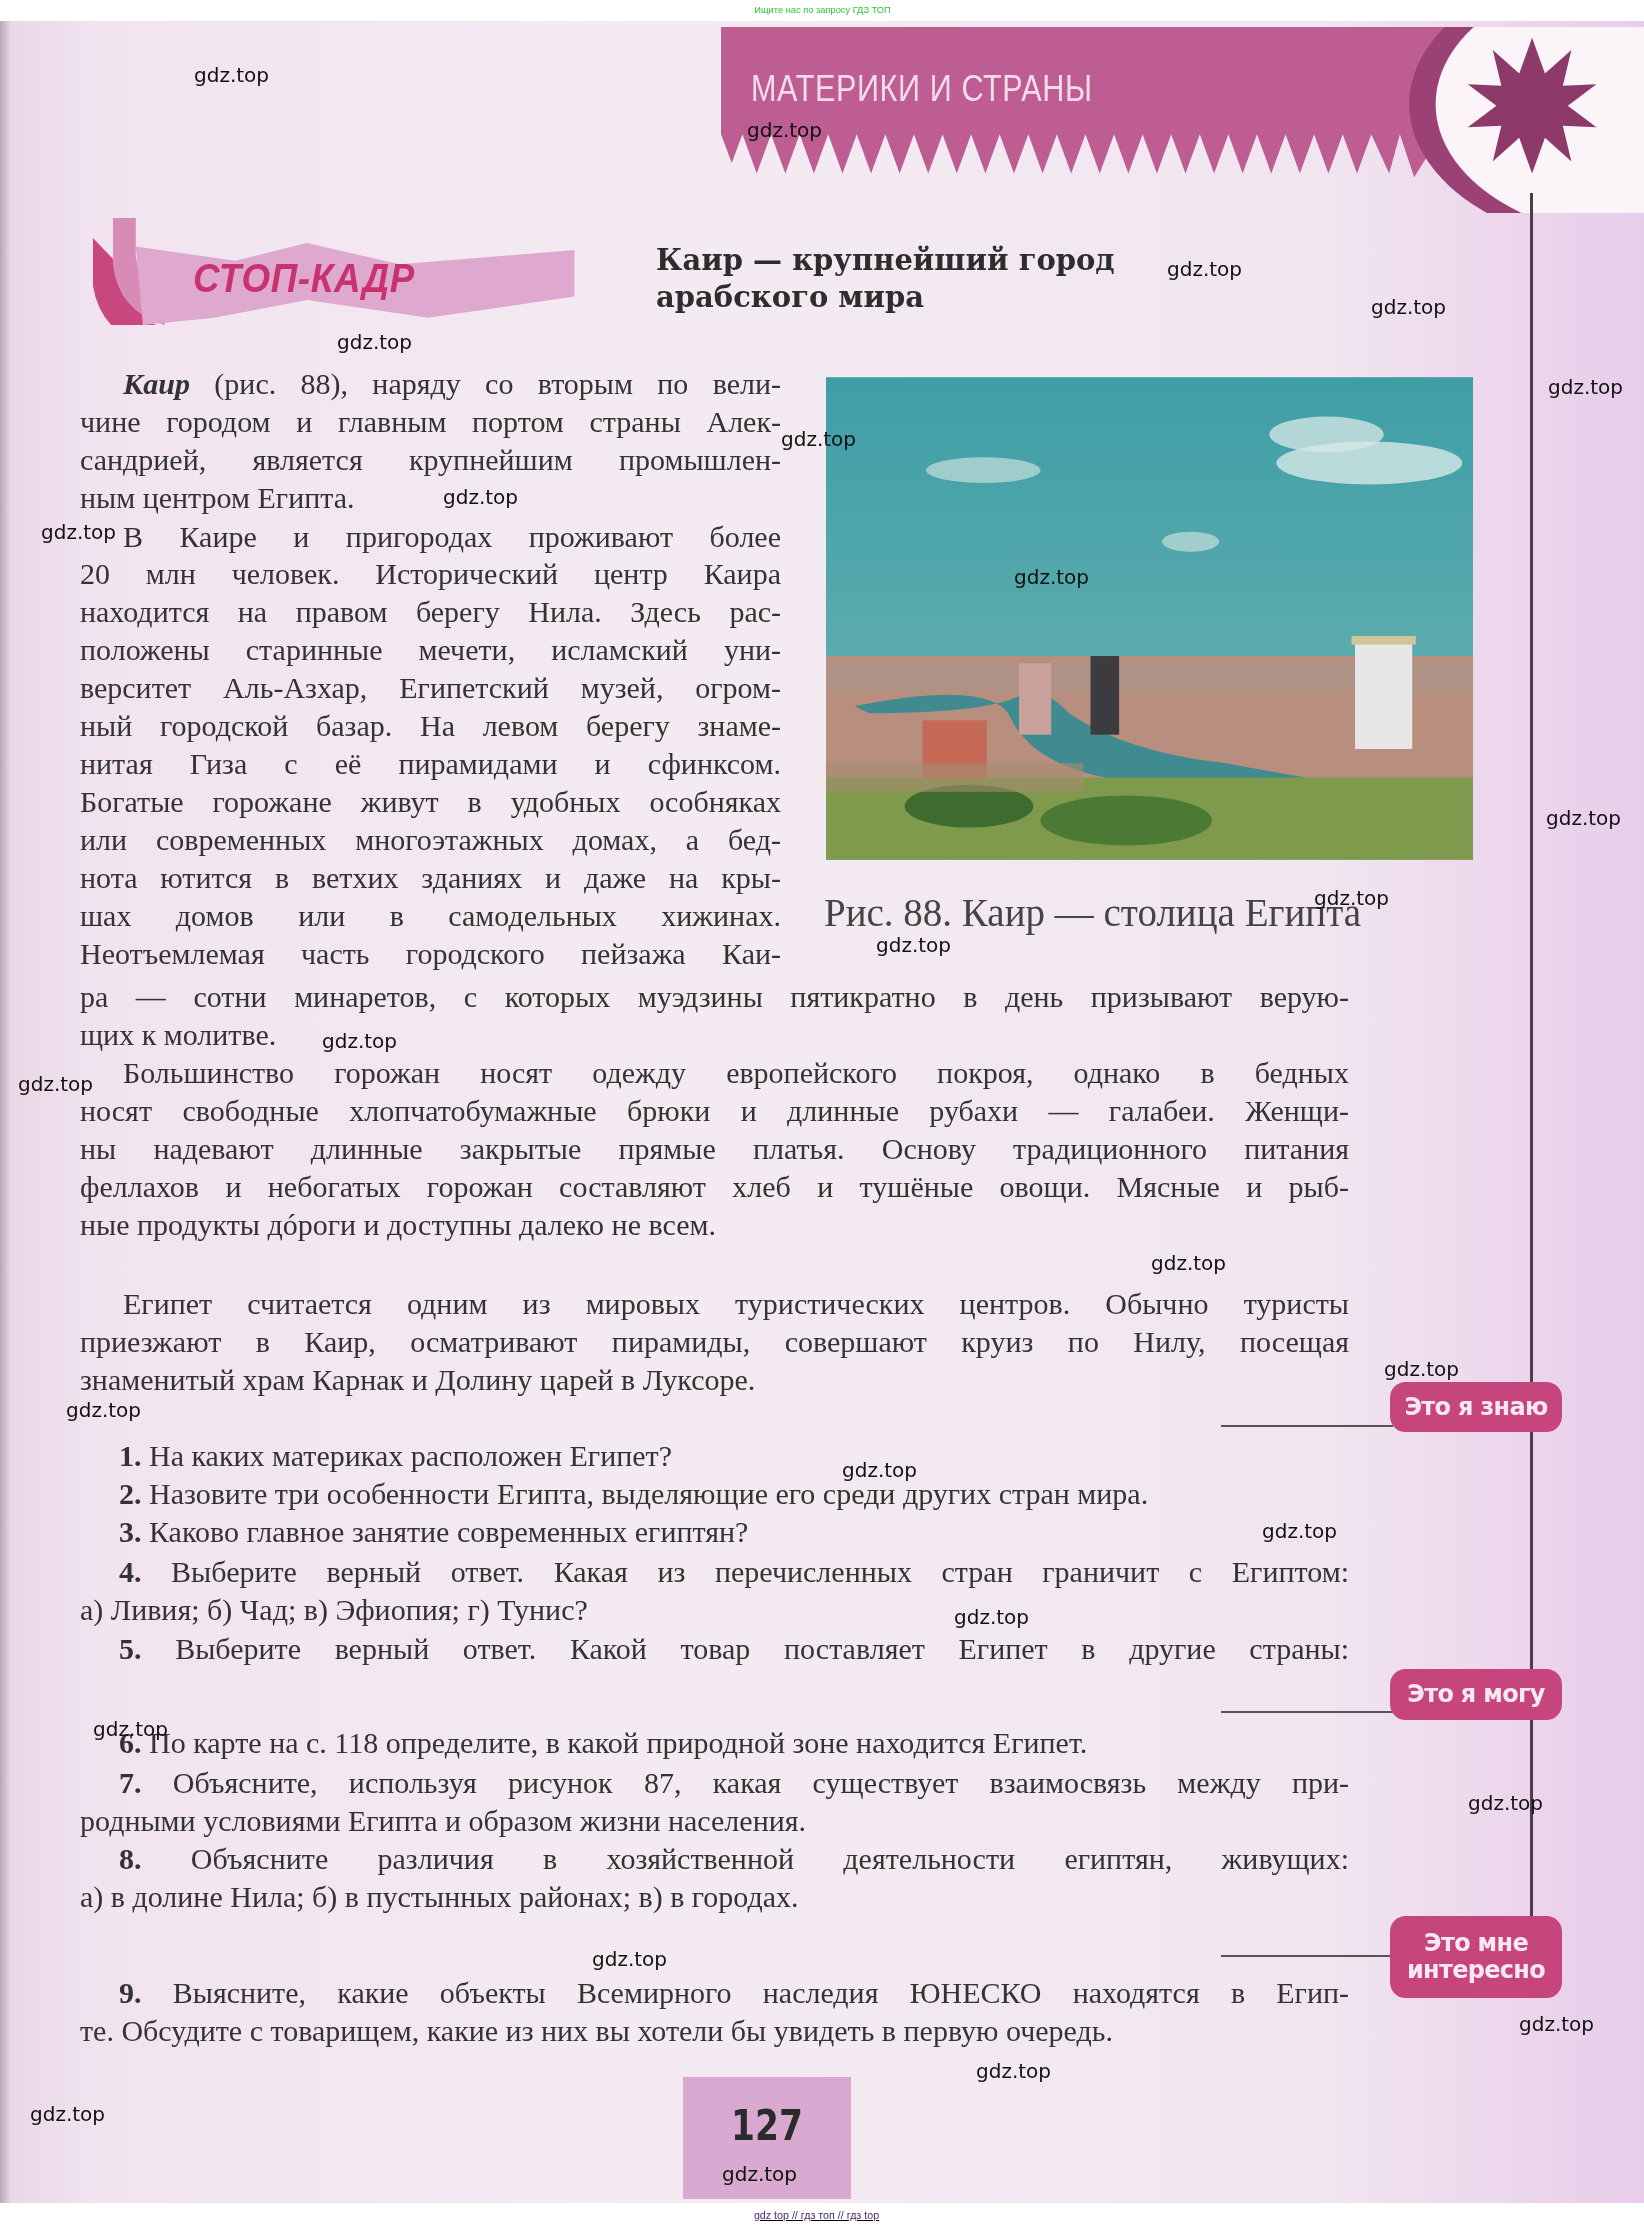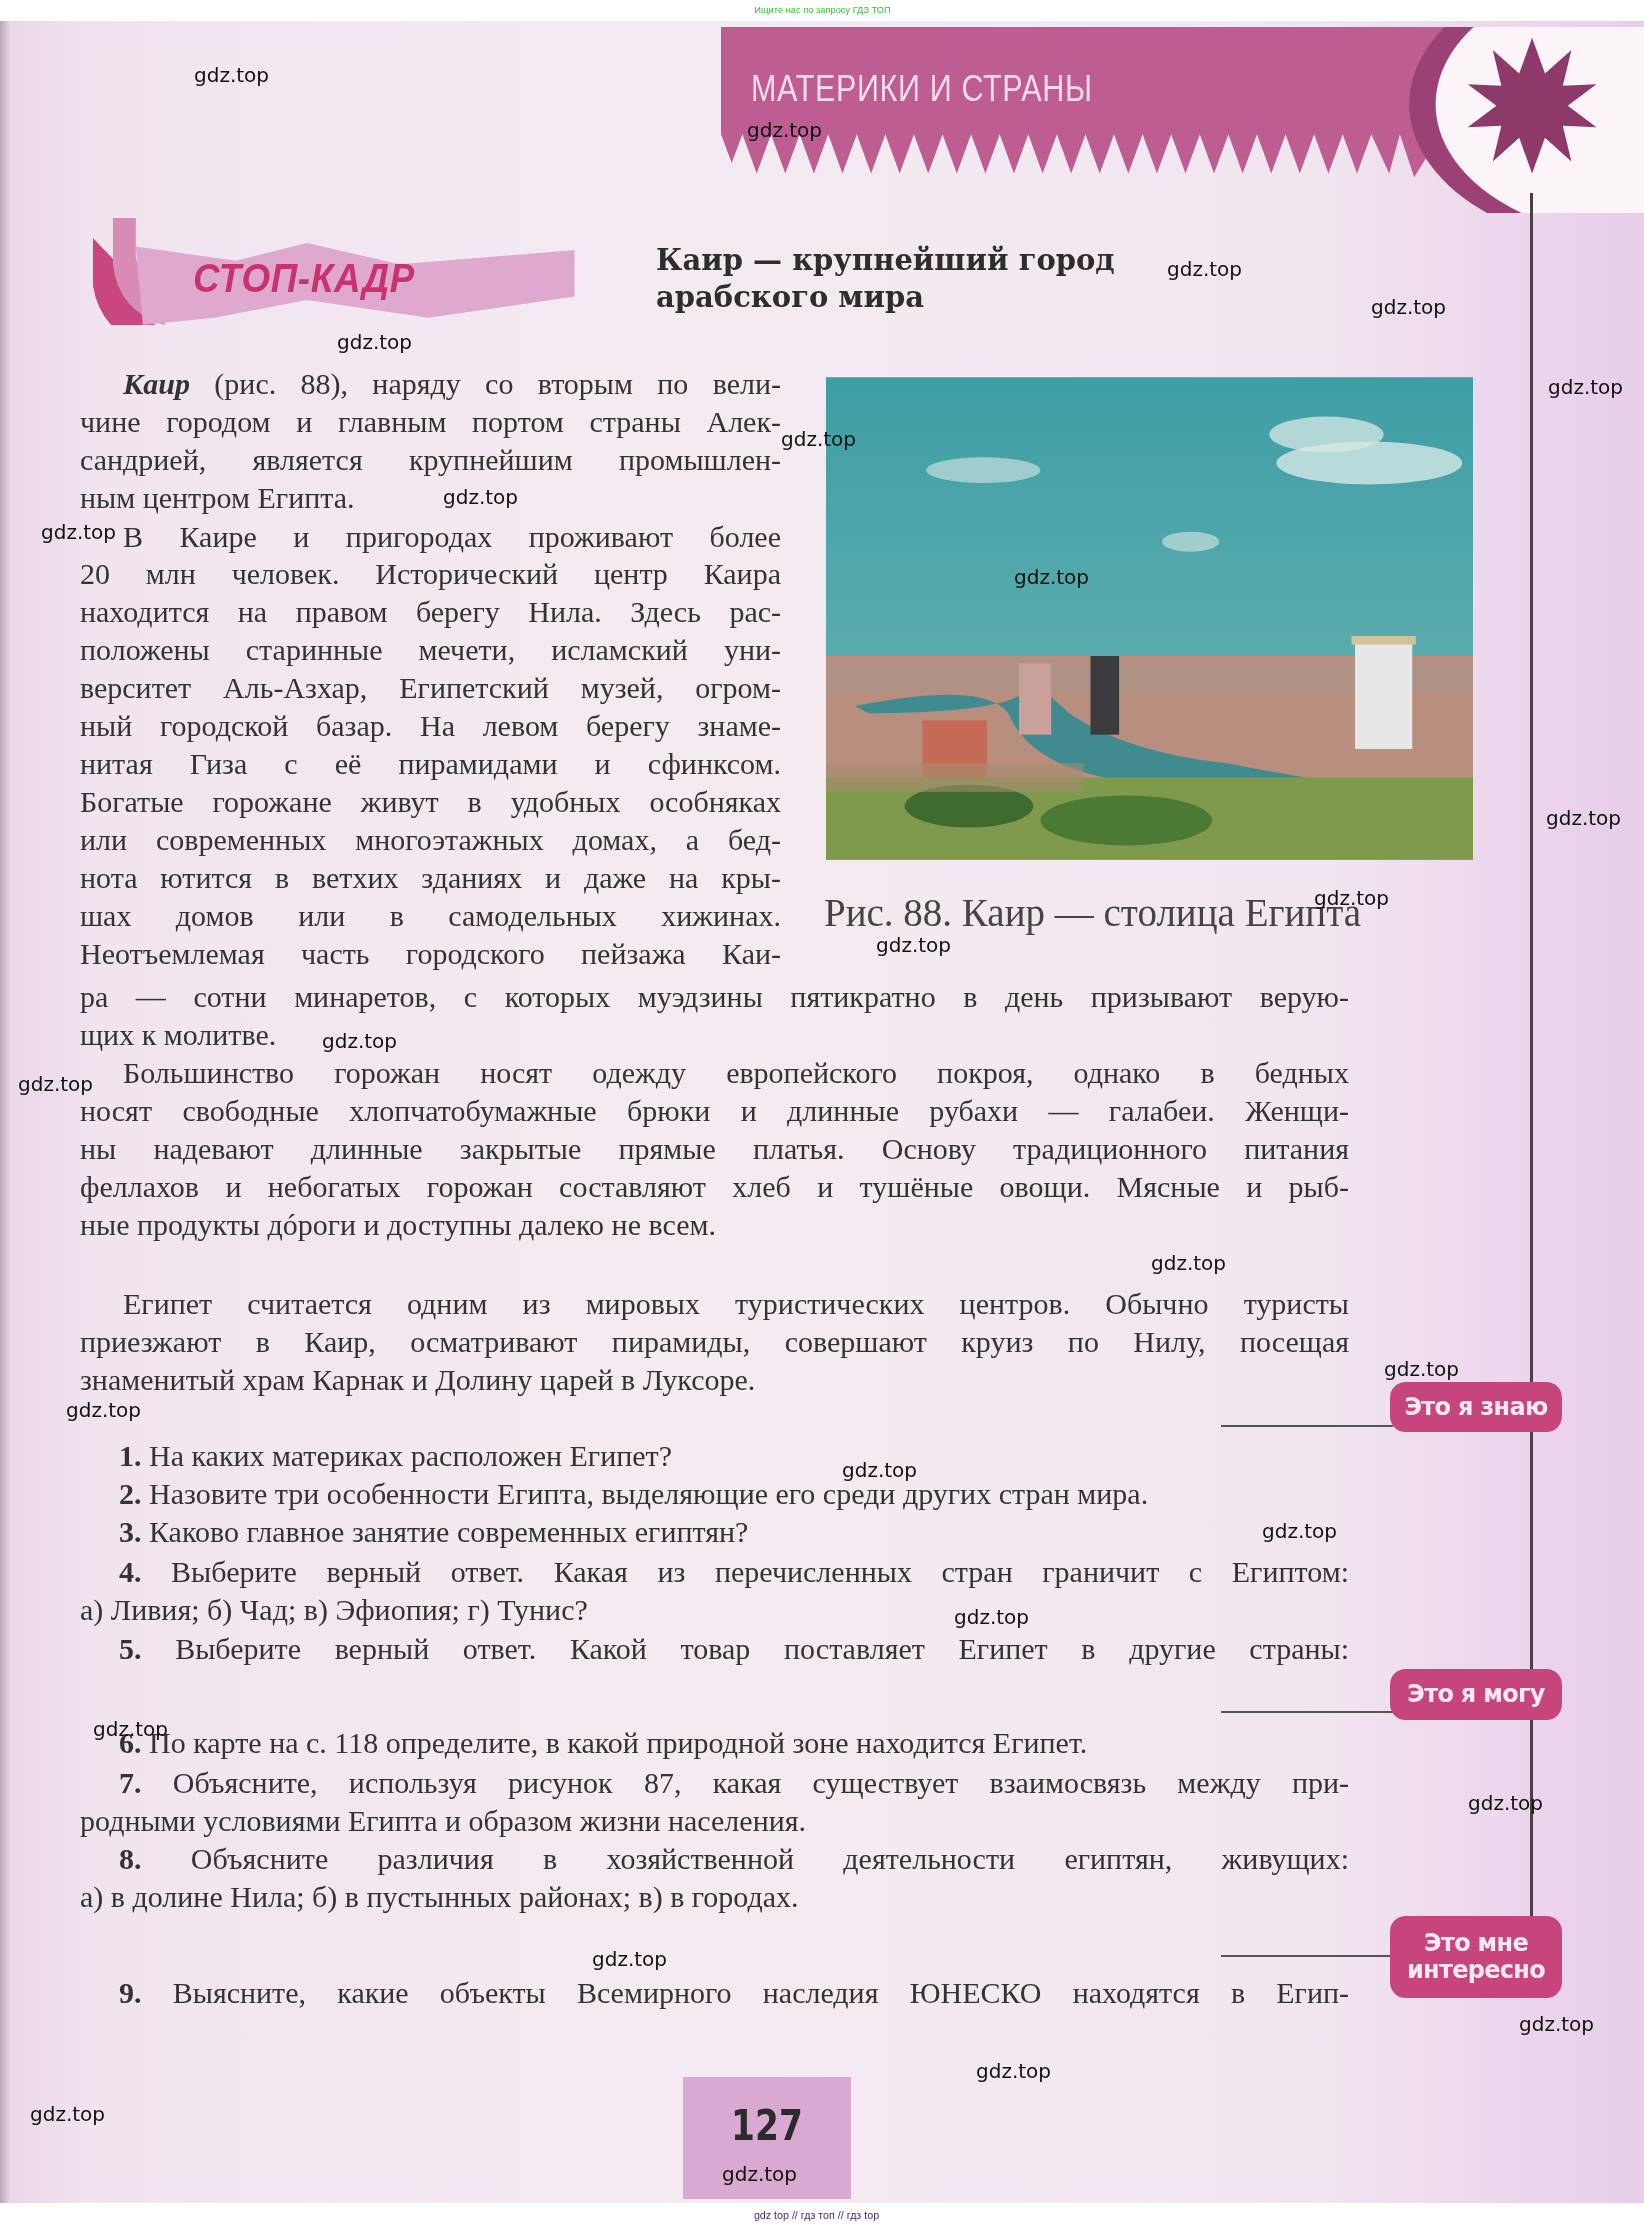--- a/index.html
+++ b/index.html
@@ -2,21 +2,21 @@
 <html style="font-size:11.4px"><head>
 <meta charset="utf-8">
 <style>
   html, body { margin:0; padding:0; }
   body { width:1645px; height:2227px; background:#ffffff; position:relative; overflow:hidden; font-family:"DejaVu Serif", serif; }
   .topbar { position:absolute; left:0; top:0; width:1645px; height:31px; background:#fff; text-align:center; }
   .topbar span { font-family:"Liberation Sans", sans-serif; font-size:9.3px; color:#2fc42f; line-height:21.4px; }
   .page { position:absolute; left:0; top:21.4px; width:1645px; height:2182px;
     background: linear-gradient(90deg, #e9d6e6 0%, #f1e4ef 6%, #f4ebf2 40%, #f1e6f0 80%, #ecd6ec 92%, #e7cdea 100%); }
   .page-inner-shade { position:absolute; left:0; top:0; width:10px; height:100%; background:linear-gradient(90deg,#b9a7b6,#e6d6e3); }
-  .bottombar { position:absolute; left:0; top:2203px; width:1633px; height:24px; background:#fff; text-align:center; }
+  .bottombar { position:absolute; left:0; top:2203px; width:1633px; height:24px; background:#fff; text-align:center;text-decoration:underline; }
   .bottombar span { font-family:"Liberation Sans", sans-serif; font-size:10.7px; color:#4b2a7a; line-height:24px; }
 
   
   .header-band { position:absolute; left:721px; top:5.7px; width:924px; height:164px; }
   .header-band svg { position:absolute; left:0; top:0; }
   .section-title { position:absolute; left:751px; top:68px; font-family:"Liberation Sans", sans-serif; font-size:36px; color:#f3dbe9; letter-spacing:0.7px; transform:scaleX(0.85); transform-origin:left; font-weight:400; }
 
   
   .vline { position:absolute; left:1530px; top:193px; width:2.9px; height:1730px; background:#4a3f45; }
 
@@ -192,20 +192,21 @@
 </div>
 
 <div class="rule" style="left:1221px;top:1955px;width:172px;"></div>
 <div class="badge" style="top:1916px;height:82px;flex-direction:column;line-height:27px;">
   <span>Это мне</span>
   <span>интересно</span>
 </div>
 
 <div class="q" style="top:1974px;">
   <p style="margin:0;padding-left:39px;text-align-last:justify;"><b>9.</b> <span>Выясните, какие объекты Всемирного наследия ЮНЕСКО находятся в Егип-</span></p>
+  <p style="margin:0;">те. Обсудите с товарищем, какие из них вы хотели бы увидеть в первую очередь.</p>
 </div>
 
 <div class="pagenum-box"></div>
 <div class="pagenum">127</div>
 
 <div class="wm" style="left:194px;top:63px;">gdz.top</div>
 <div class="wm" style="left:747px;top:118px;">gdz.top</div>
 <div class="wm" style="left:1167px;top:257px;">gdz.top</div>
 <div class="wm" style="left:1371px;top:295px;">gdz.top</div>
 <div class="wm" style="left:337px;top:330px;">gdz.top</div>

